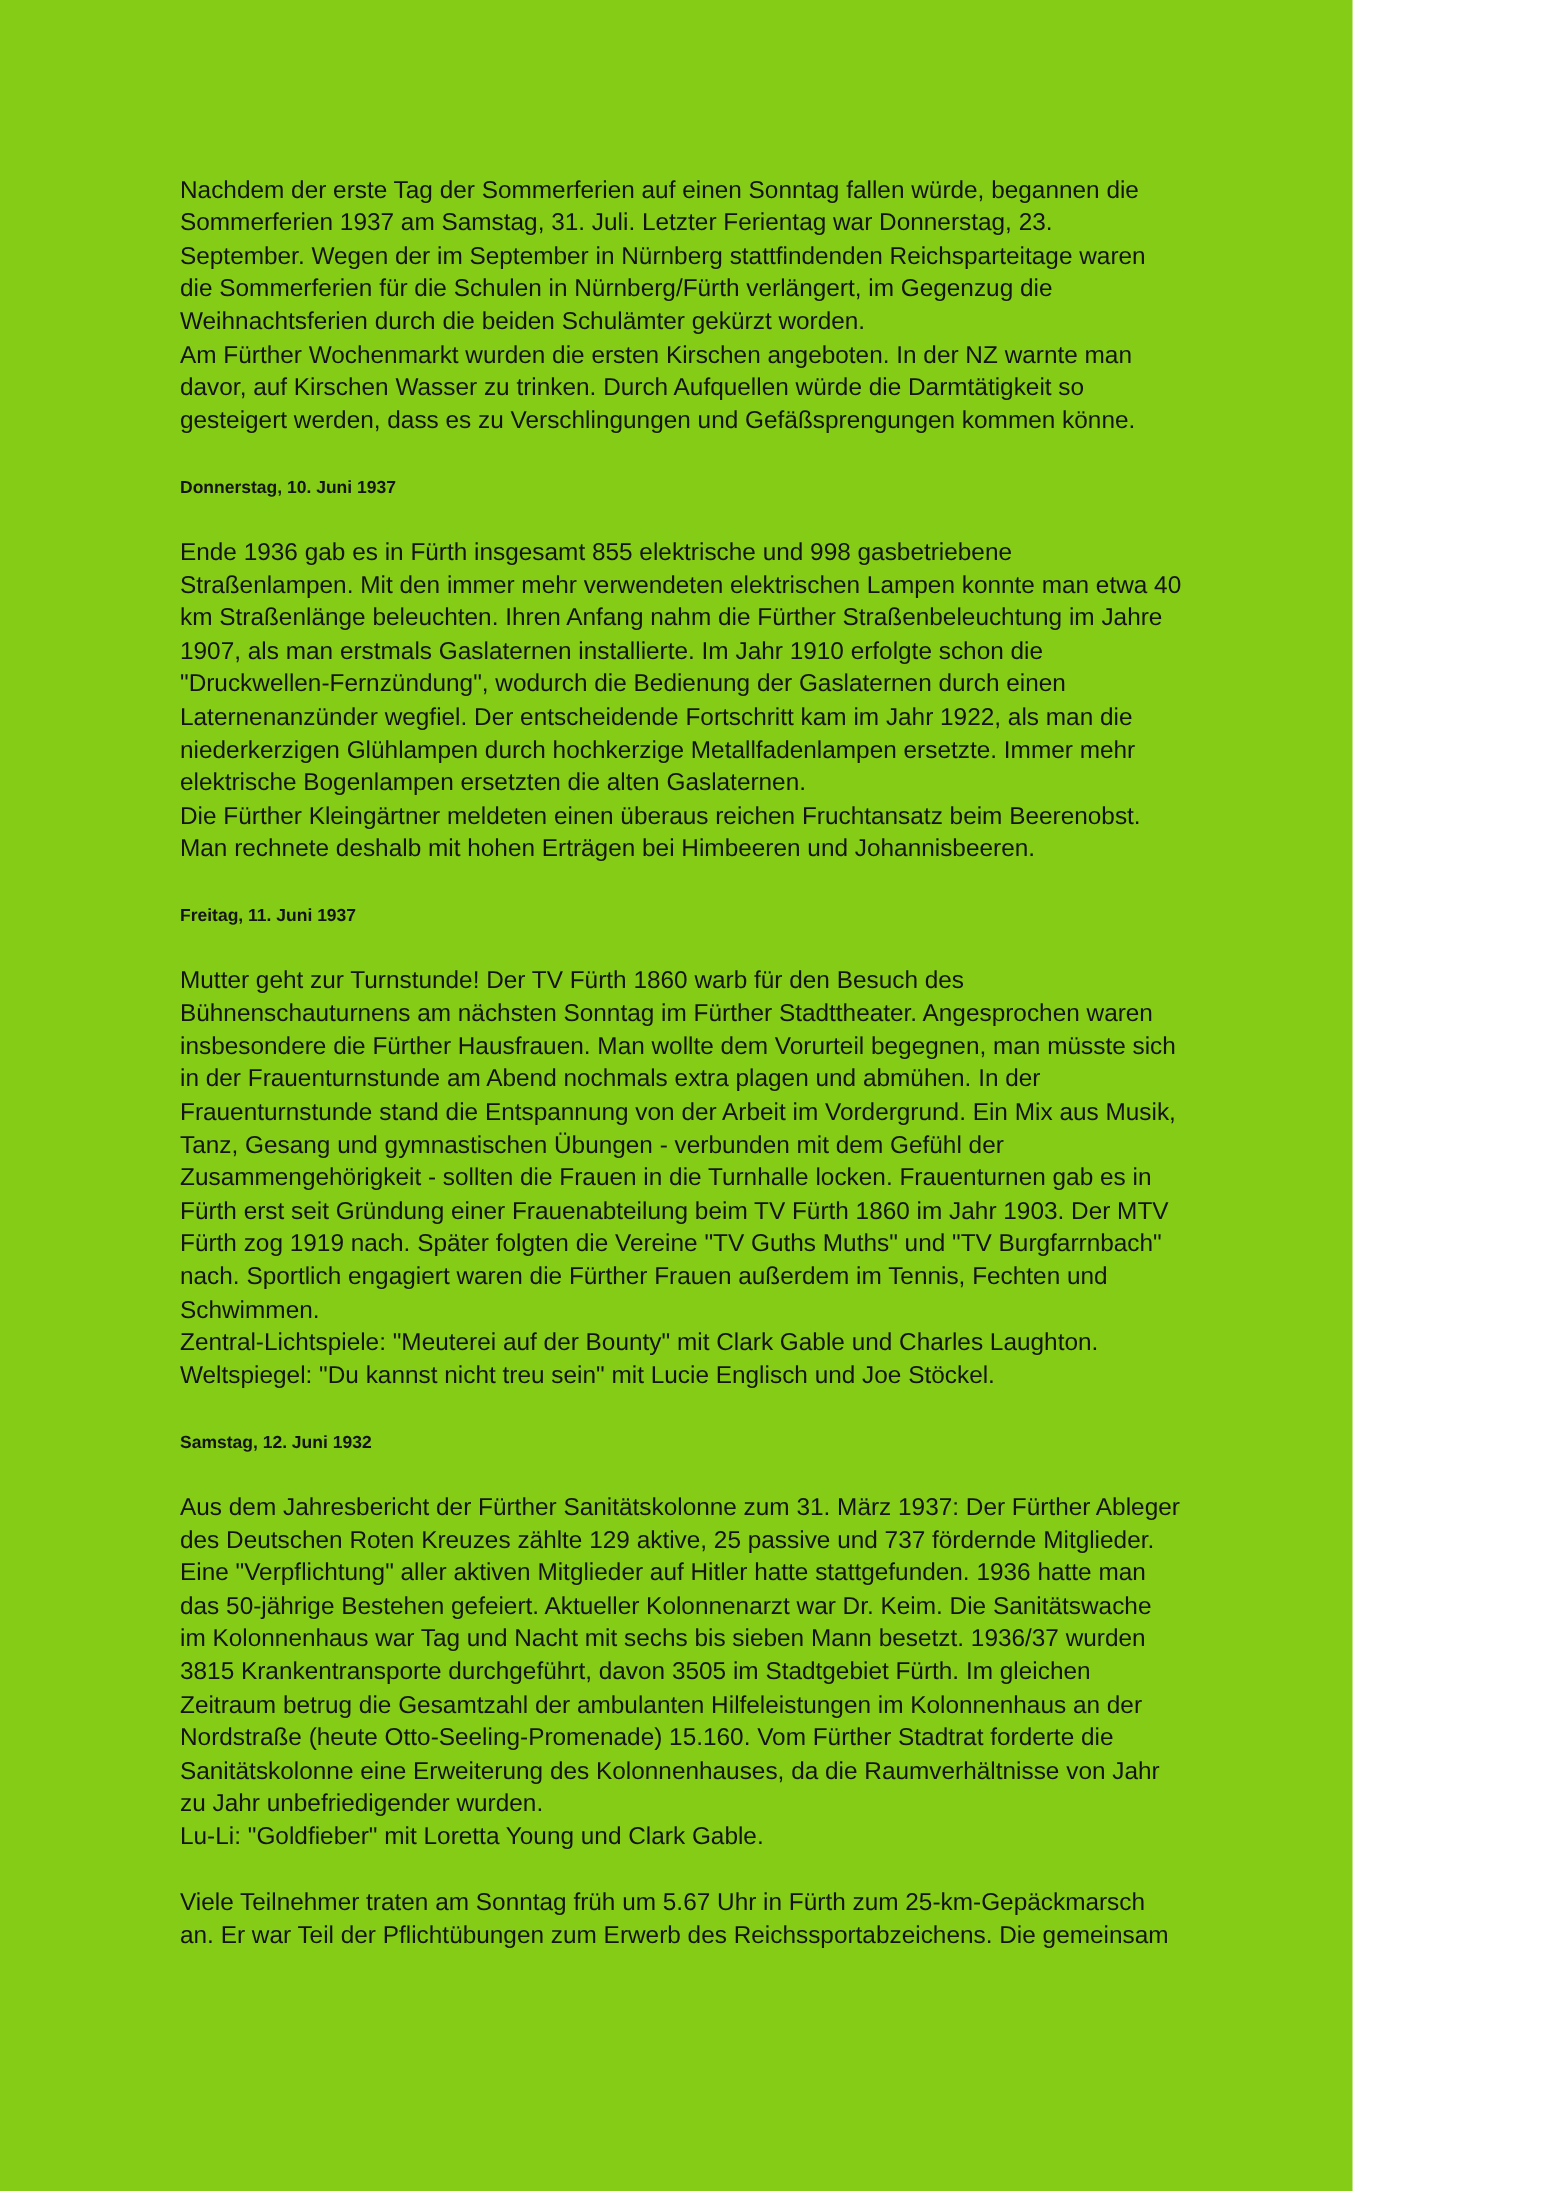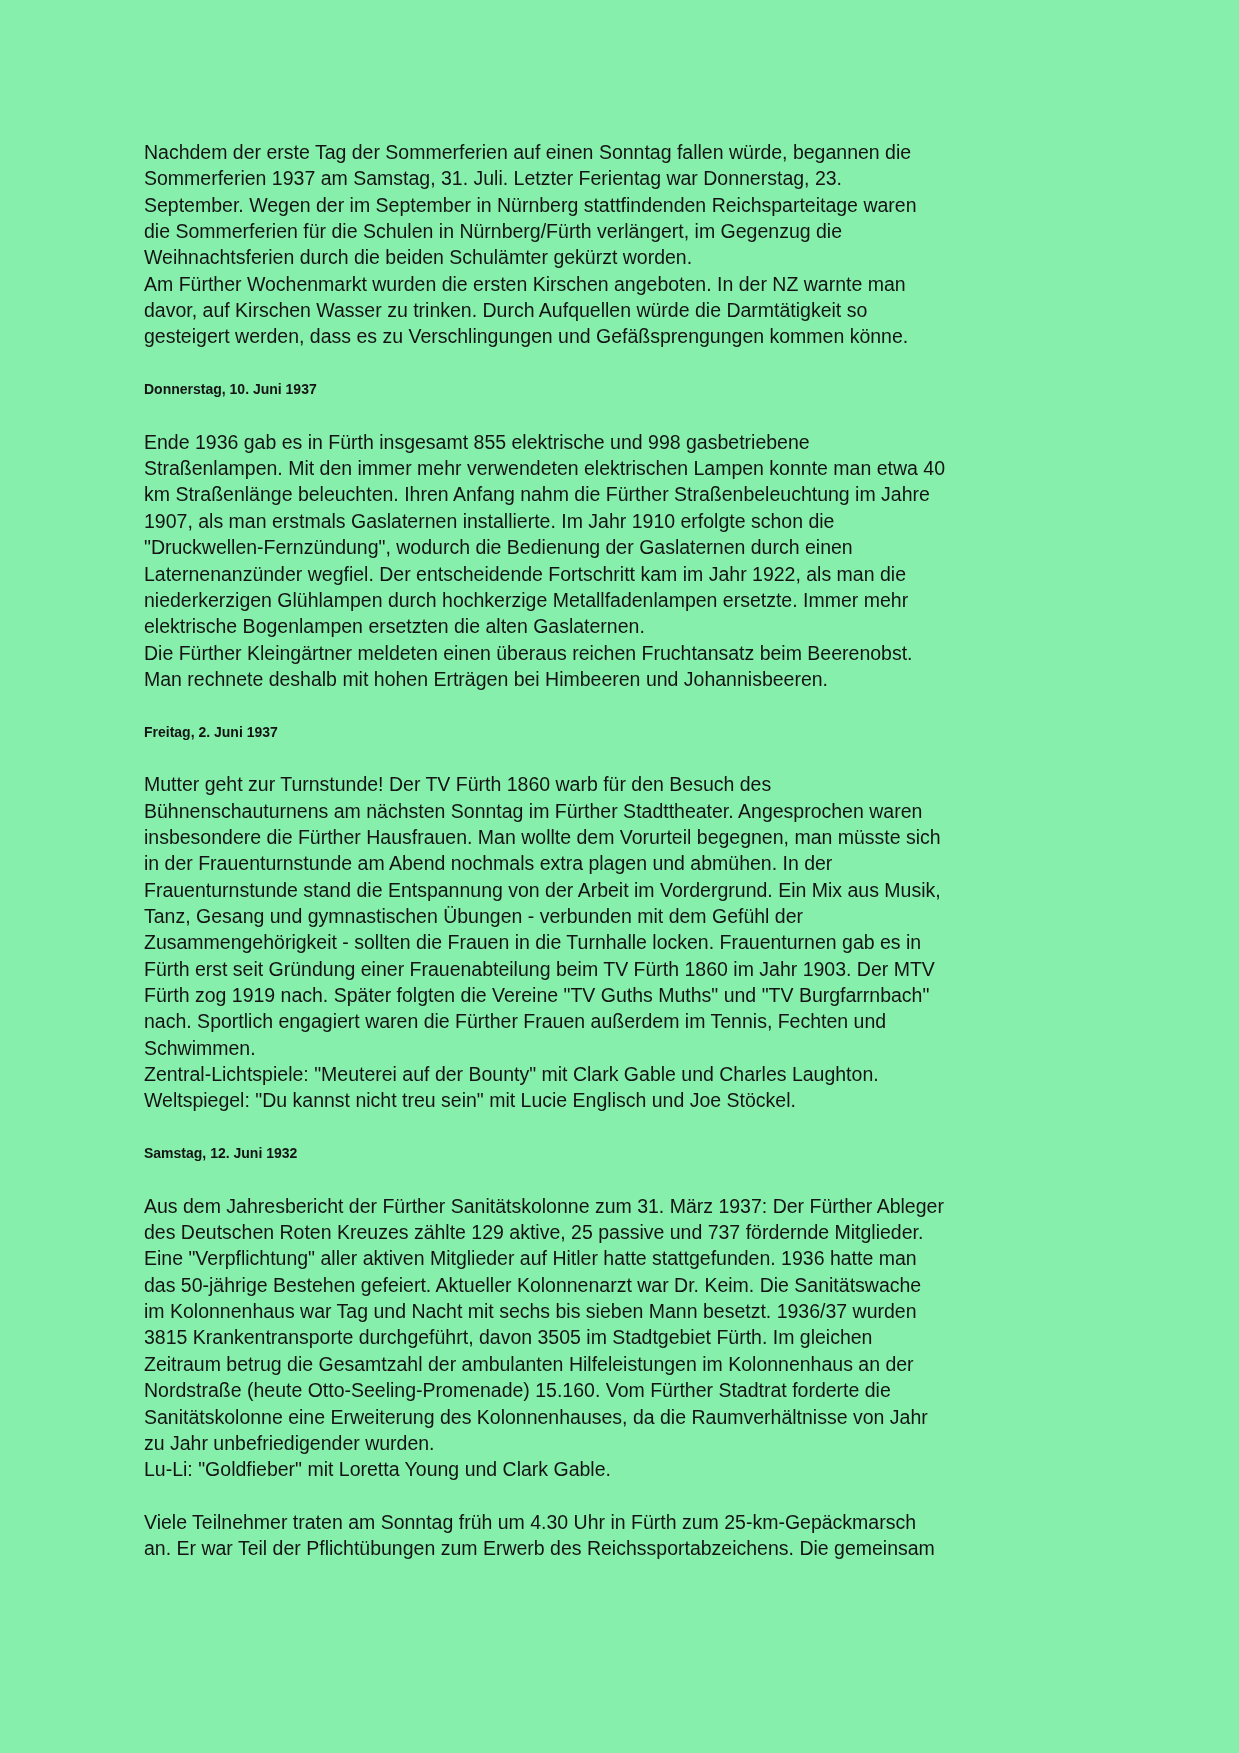--- a/index.html
+++ b/index.html
@@ -2,23 +2,23 @@
 <html><head>
 <meta charset="utf-8">
 <style>
   html, body {
     margin: 0;
     padding: 0;
     background: #ffffff;
   }
   .page {
     position: relative;
-    width: 1239px;
+    width: 1082px;
     height: 1753px;
-    background: #86efac;
+    background: #84cc16;
     overflow: hidden;
     font-family: "Liberation Sans", "DejaVu Sans", sans-serif;
     color: #141414;
   }
   .doc-column {
     position: absolute;
     left: 144px;
     top: 139px;
     width: 1010px;
     font-size: 19.5px;
@@ -57,21 +57,21 @@
 Straßenlampen. Mit den immer mehr verwendeten elektrischen Lampen konnte man etwa 40
 km Straßenlänge beleuchten. Ihren Anfang nahm die Fürther Straßenbeleuchtung im Jahre
 1907, als man erstmals Gaslaternen installierte. Im Jahr 1910 erfolgte schon die
 "Druckwellen-Fernzündung", wodurch die Bedienung der Gaslaternen durch einen
 Laternenanzünder wegfiel. Der entscheidende Fortschritt kam im Jahr 1922, als man die
 niederkerzigen Glühlampen durch hochkerzige Metallfadenlampen ersetzte. Immer mehr
 elektrische Bogenlampen ersetzten die alten Gaslaternen.
 Die Fürther Kleingärtner meldeten einen überaus reichen Fruchtansatz beim Beerenobst.
 Man rechnete deshalb mit hohen Erträgen bei Himbeeren und Johannisbeeren.</p>
 
-    <h2 class="doc-heading">Freitag, 2. Juni 1937</h2>
+    <h2 class="doc-heading">Freitag, 11. Juni 1937</h2>
     <p class="doc-paragraph">Mutter geht zur Turnstunde! Der TV Fürth 1860 warb für den Besuch des
 Bühnenschauturnens am nächsten Sonntag im Fürther Stadttheater. Angesprochen waren
 insbesondere die Fürther Hausfrauen. Man wollte dem Vorurteil begegnen, man müsste sich
 in der Frauenturnstunde am Abend nochmals extra plagen und abmühen. In der
 Frauenturnstunde stand die Entspannung von der Arbeit im Vordergrund. Ein Mix aus Musik,
 Tanz, Gesang und gymnastischen Übungen - verbunden mit dem Gefühl der
 Zusammengehörigkeit - sollten die Frauen in die Turnhalle locken. Frauenturnen gab es in
 Fürth erst seit Gründung einer Frauenabteilung beim TV Fürth 1860 im Jahr 1903. Der MTV
 Fürth zog 1919 nach. Später folgten die Vereine "TV Guths Muths" und "TV Burgfarrnbach"
 nach. Sportlich engagiert waren die Fürther Frauen außerdem im Tennis, Fechten und
@@ -85,17 +85,17 @@
 Eine "Verpflichtung" aller aktiven Mitglieder auf Hitler hatte stattgefunden. 1936 hatte man
 das 50-jährige Bestehen gefeiert. Aktueller Kolonnenarzt war Dr. Keim. Die Sanitätswache
 im Kolonnenhaus war Tag und Nacht mit sechs bis sieben Mann besetzt. 1936/37 wurden
 3815 Krankentransporte durchgeführt, davon 3505 im Stadtgebiet Fürth. Im gleichen
 Zeitraum betrug die Gesamtzahl der ambulanten Hilfeleistungen im Kolonnenhaus an der
 Nordstraße (heute Otto-Seeling-Promenade) 15.160. Vom Fürther Stadtrat forderte die
 Sanitätskolonne eine Erweiterung des Kolonnenhauses, da die Raumverhältnisse von Jahr
 zu Jahr unbefriedigender wurden.
 Lu-Li: "Goldfieber" mit Loretta Young und Clark Gable.</p>
 
-    <p class="doc-paragraph">Viele Teilnehmer traten am Sonntag früh um 4.30 Uhr in Fürth zum 25-km-Gepäckmarsch
+    <p class="doc-paragraph">Viele Teilnehmer traten am Sonntag früh um 5.67 Uhr in Fürth zum 25-km-Gepäckmarsch
 an. Er war Teil der Pflichtübungen zum Erwerb des Reichssportabzeichens. Die gemeinsam</p>
 
   </div>
 </div>
 
 </body></html>

